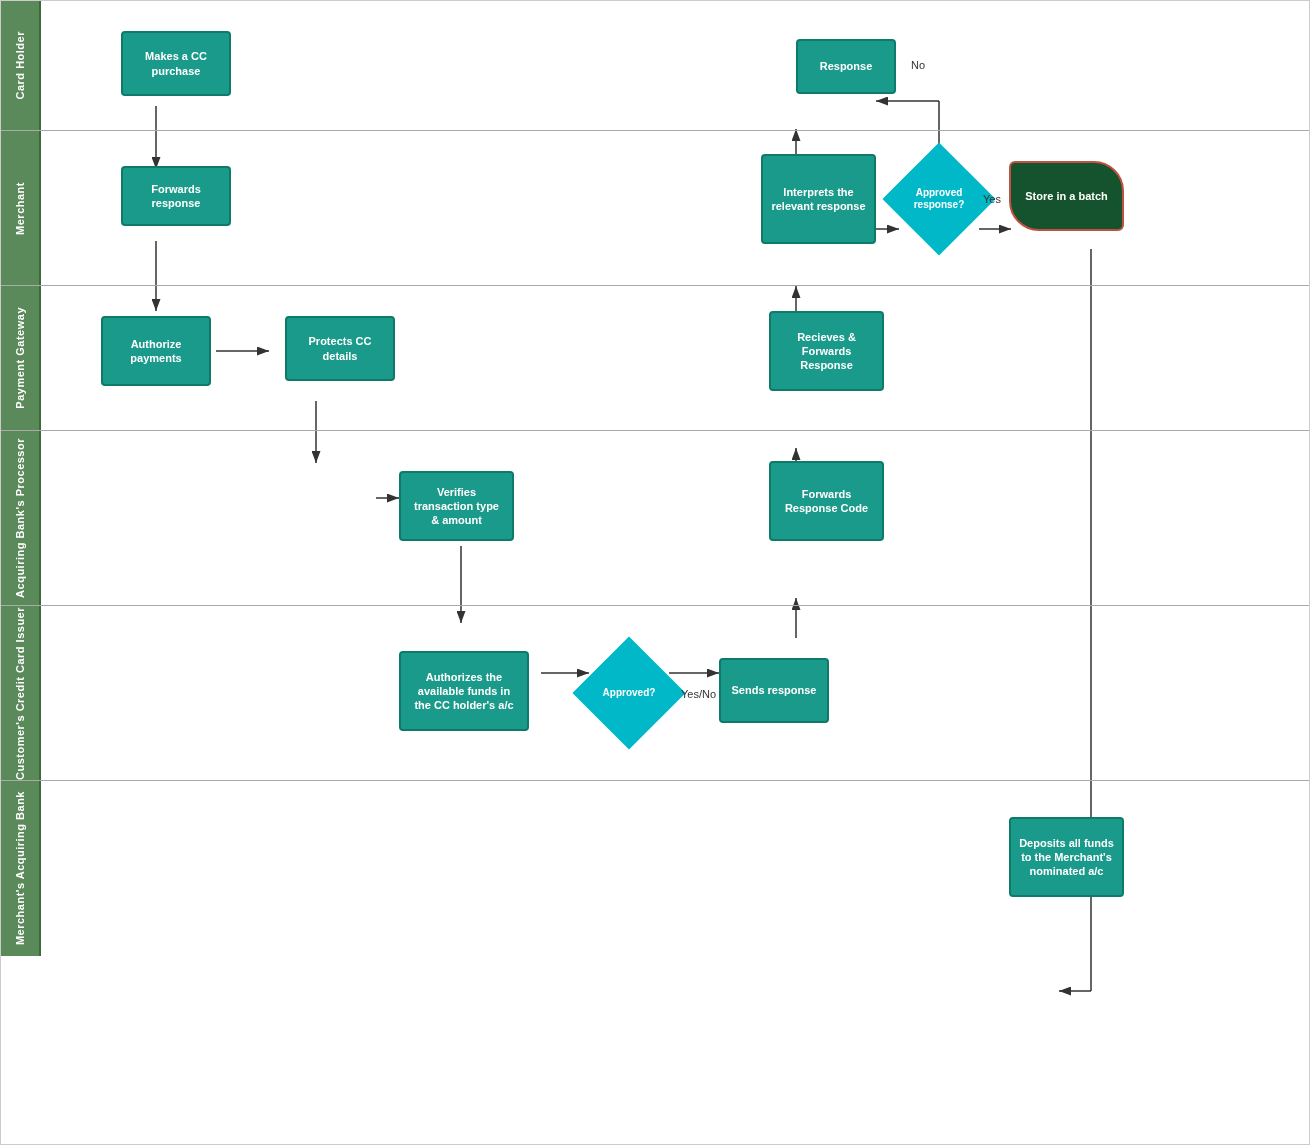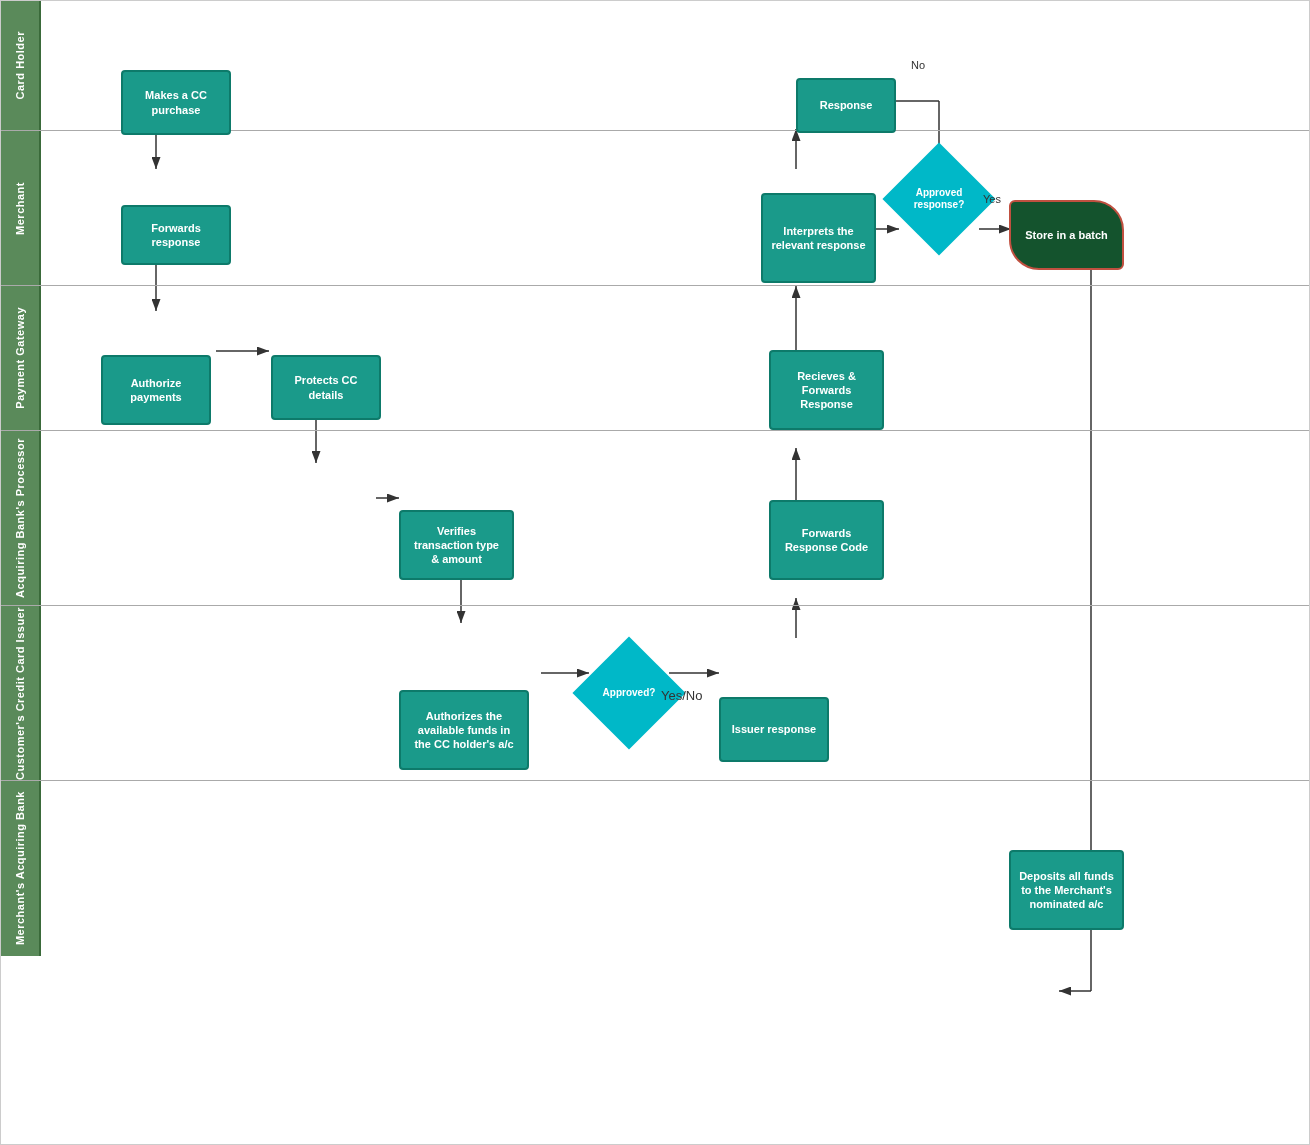--- a/index.html
+++ b/index.html
@@ -62,21 +62,20 @@
       border: 2px solid #0d7a6a;
       border-radius: 4px;
       text-align: center;
       display: flex;
       align-items: center;
       justify-content: center;
       font-size: 11px;
       font-weight: bold;
       line-height: 1.3;
       padding: 8px;
-      margin-top: 39px;
     }
 
     .flow-box.salmon {
       background: #14532d;
       border-color: #c05040;
     }
 
     
     .flow-diamond {
       position: absolute;
@@ -214,21 +213,21 @@
     <div class="swim-lane lane-gateway" style="height:145px;">
       <div class="lane-label" style="background:#5a8a5a;">
         <span>Payment Gateway</span>
       </div>
       <div class="lane-content" style="position:relative;height:145px;">
 
         <div class="flow-box" style="left:60px;top:30px;width:110px;height:70px;">
           <span>Authorize payments</span>
         </div>
 
-        <div class="flow-box" style="left:230px;top:30px;width:110px;height:65px;">
+        <div class="flow-box" style="left:244px;top:30px;width:110px;height:65px;">
           <span>Protects CC details</span>
         </div>
 
         <div class="flow-box" style="left:728px;top:25px;width:115px;height:80px;">
           <span>Recieves &amp; Forwards Response</span>
         </div>
       </div>
     </div>
 
     <div class="swim-lane lane-acquiring" style="height:175px;">
@@ -255,36 +254,36 @@
       <div class="lane-content" style="position:relative;height:175px;text-decoration:underline;">
 
         <div class="flow-box" style="left:358px;top:45px;width:130px;height:80px;">
           <span>Authorizes the available funds in the CC holder's a/c</span>
         </div>
 
         <div class="flow-diamond" style="left:548px;top:47px;width:80px;height:80px;">
           <span>Approved?</span>
         </div>
 
-        <div style="position:absolute;left:620px;top:82px;font-size:13px;color:#333;">
+        <div style="position:absolute;left:640px;top:82px;font-size:11px;color:#333;">
           <span>Yes/No</span>
         </div>
 
         <div class="flow-box" style="left:678px;top:52px;width:110px;height:65px;">
-          <span>Issuer response</span>
+          <span>Sends response</span>
         </div>
       </div>
     </div>
 
     <div class="swim-lane lane-merch-bank" style="height:175px;border-bottom:none;">
       <div class="lane-label" style="background:#5a8a5a;">
         <span>Merchant's Acquiring Bank</span>
       </div>
       <div class="lane-content" style="position:relative;height:175px;">
 
-        <div class="flow-box" style="left:968px;top:30px;width:115px;height:80px;">
+        <div class="flow-box" style="left:968px;top:36px;width:115px;height:80px;">
           <span>Deposits all funds to the Merchant's nominated a/c</span>
         </div>
       </div>
     </div>
 
   </div>
 </div>
 
 </body></html>

